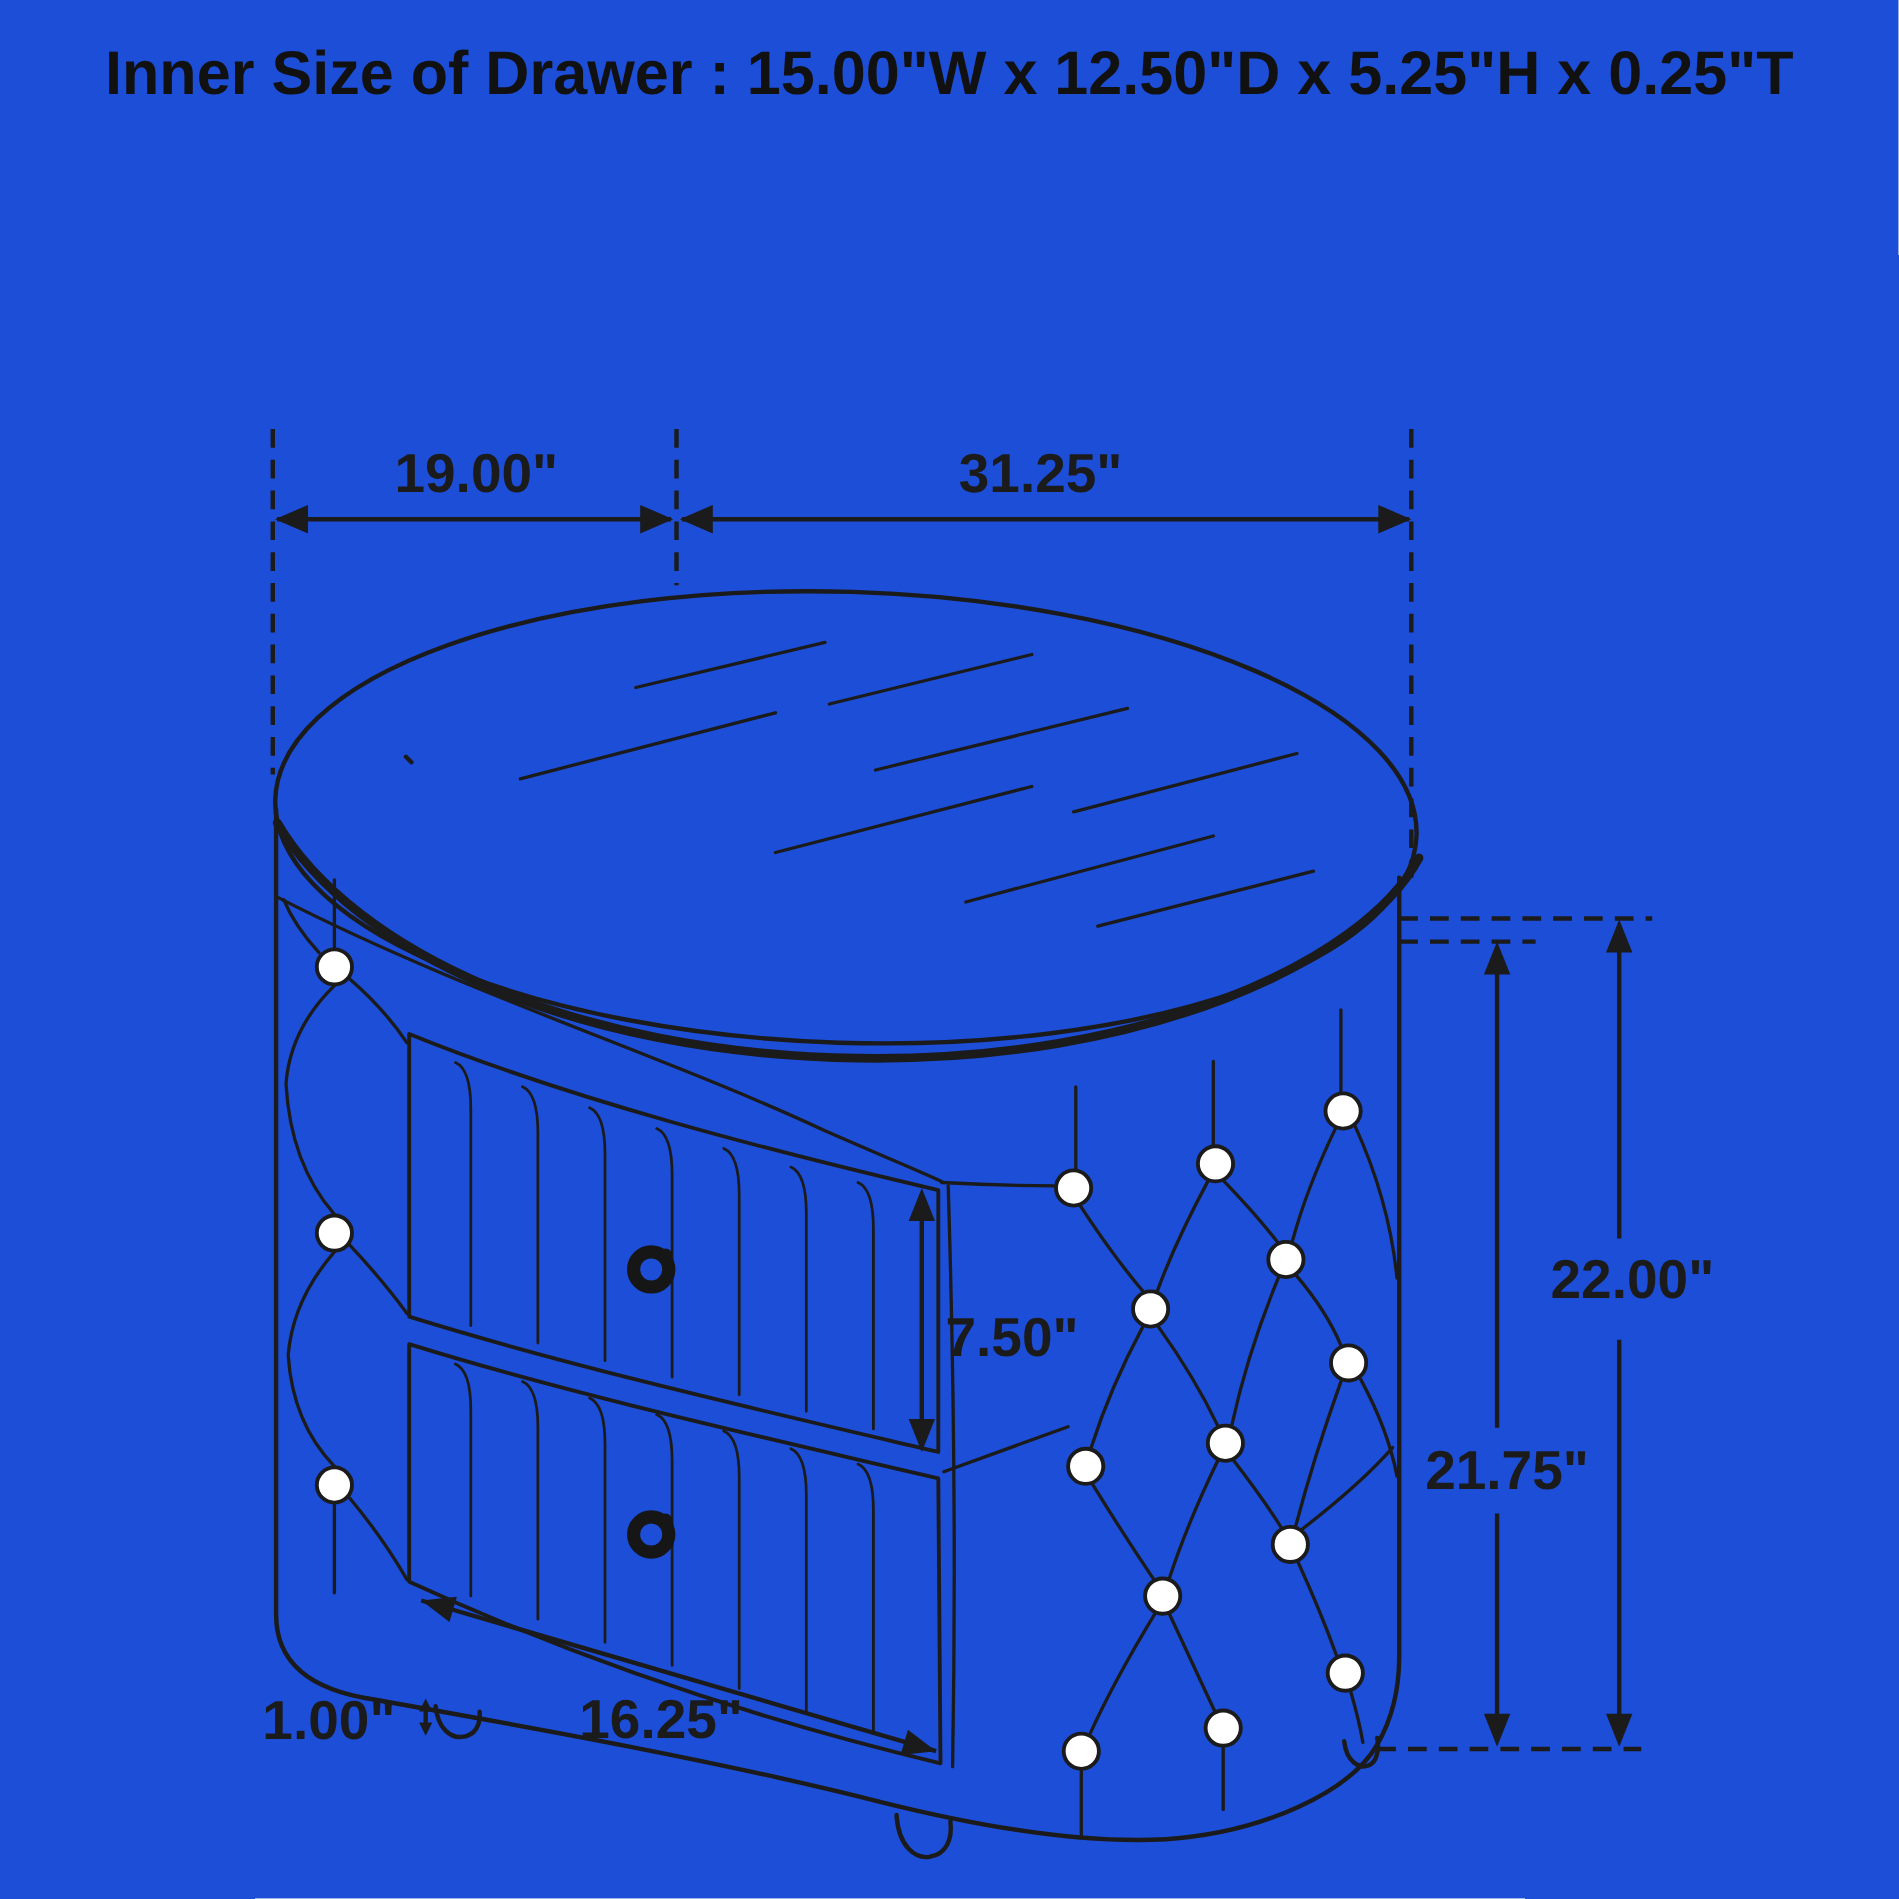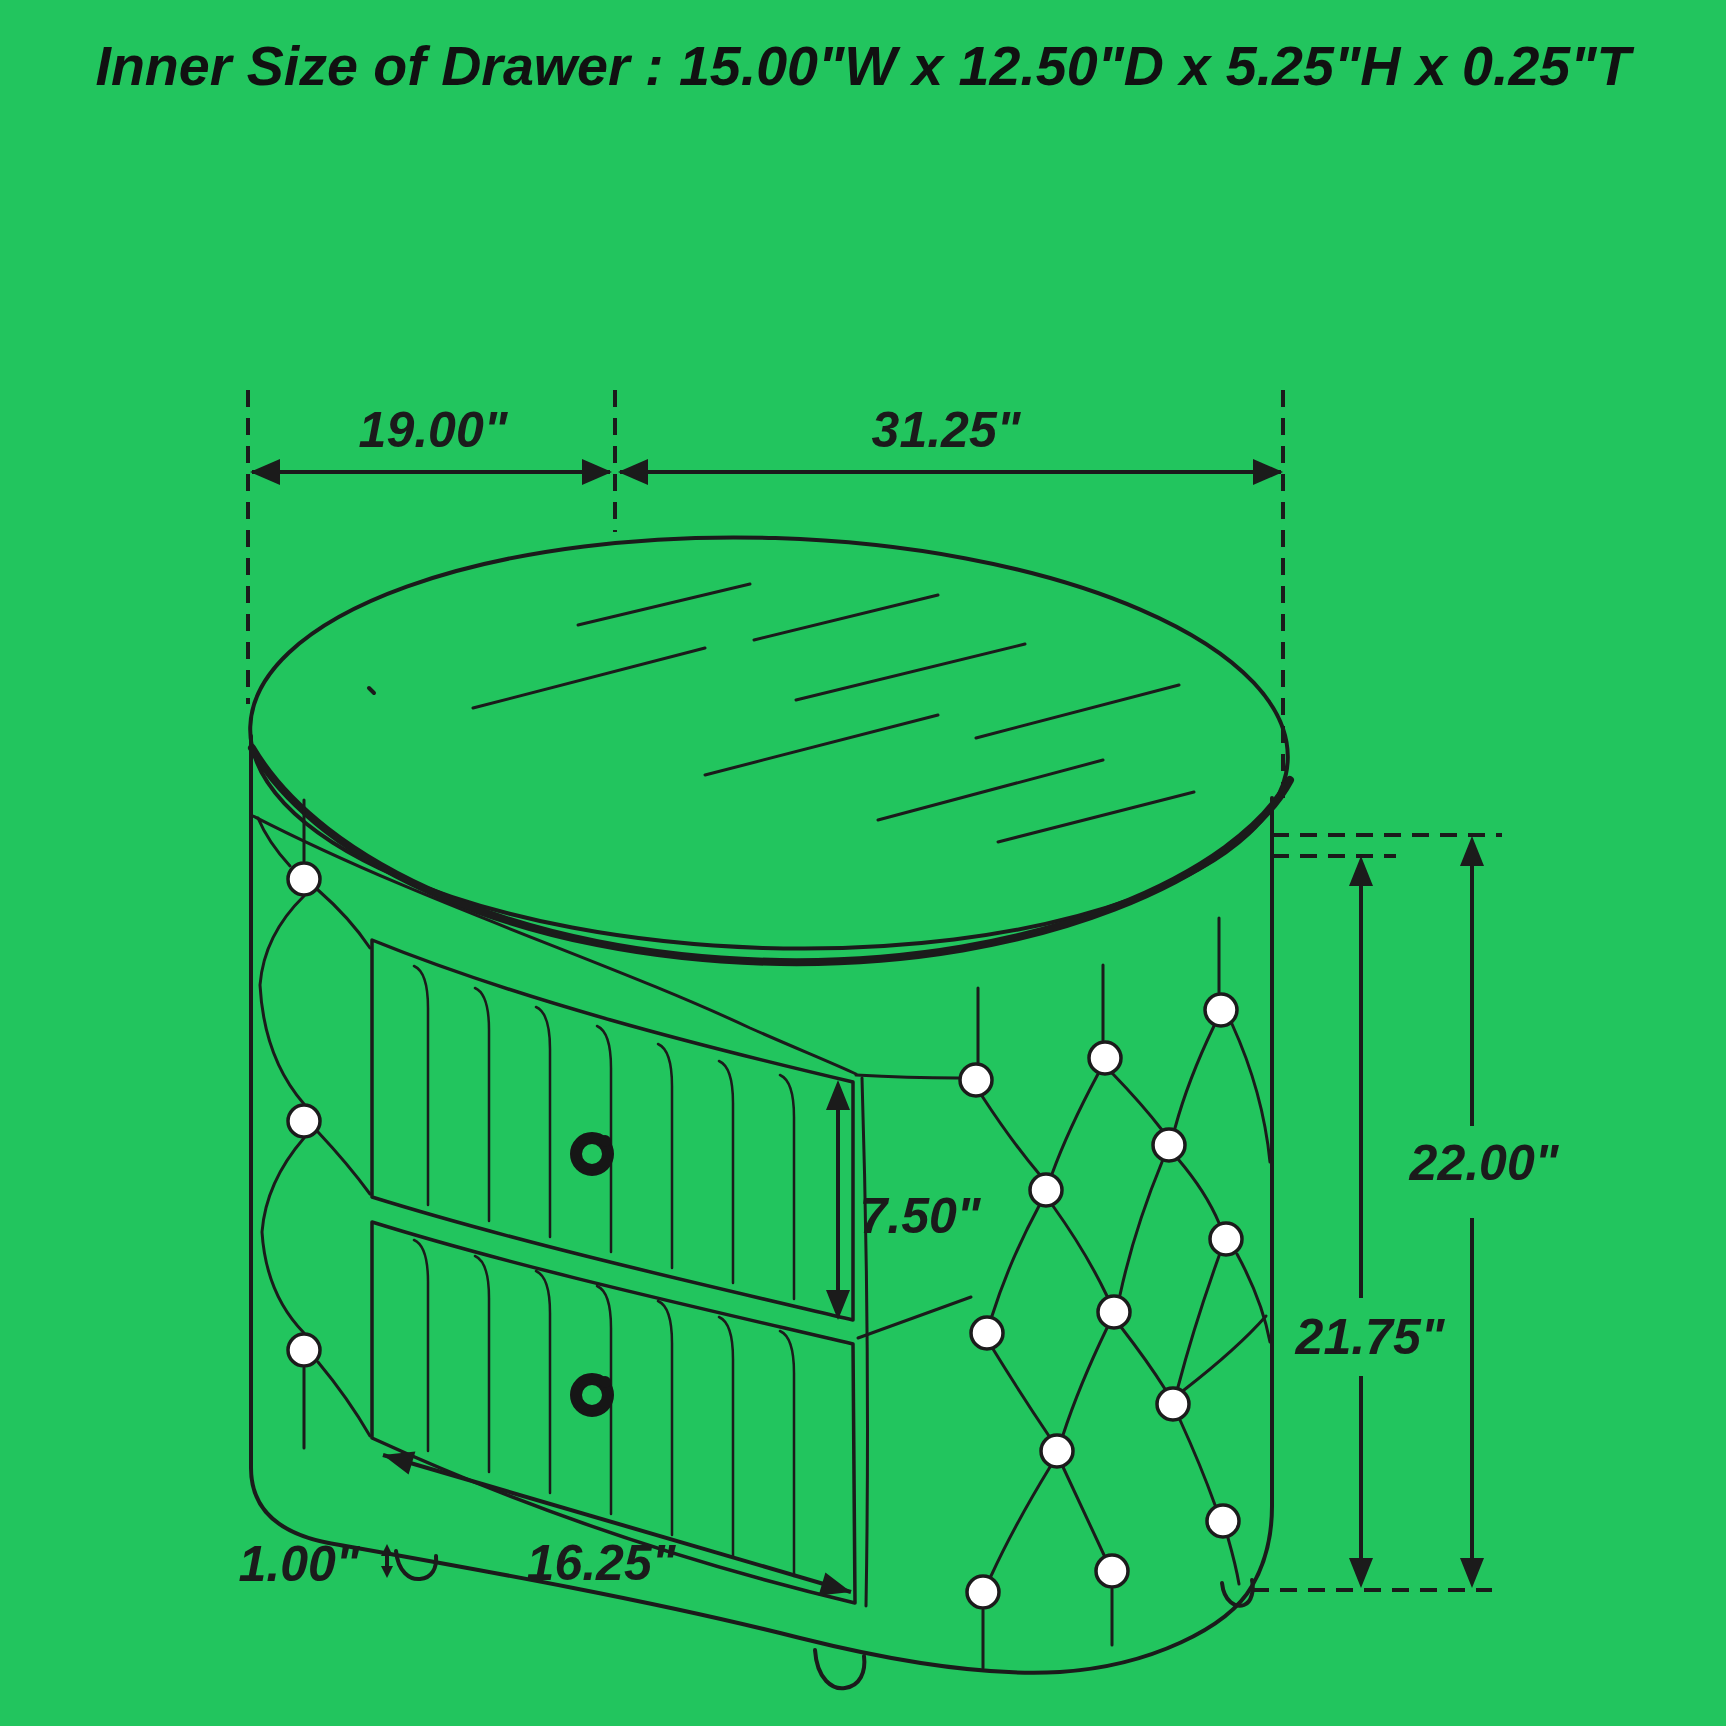--- a/index.html
+++ b/index.html
@@ -1,17 +1,17 @@
 <!DOCTYPE html>
 <html><head>
 <meta charset="utf-8">
 <style>
   html,body{margin:0;padding:0;background:#fff;}
-  .stage{position:relative;width:1726px;height:1726px;background:#22c55e;overflow:hidden;
-         font-family:"Liberation Sans", sans-serif;font-style:italic;}
+  .stage{position:relative;width:1726px;height:1726px;background:#1d4ed8;overflow:hidden;
+         font-family:"Liberation Sans", sans-serif;}
   svg{display:block}
   .ln{stroke:#1b1b1b;fill:none;stroke-linecap:round;stroke-linejoin:round;}
   .dash{stroke:#1b1b1b;fill:none;stroke-width:4;stroke-dasharray:17 11;stroke-linecap:butt;}
   .dim{stroke:#1b1b1b;fill:none;stroke-width:4;stroke-linecap:butt;}
   .head{fill:#1b1b1b;stroke:none;}
   .btn{fill:#fff;stroke:#1b1b1b;stroke-width:3.5;}
   .lbl{font-family:"Liberation Sans", sans-serif;font-weight:bold;font-size:50px;fill:#1b1b1b;}
   .ttl{font-family:"Liberation Sans", sans-serif;font-weight:bold;font-size:56px;fill:#111;}
 </style>
 </head>

